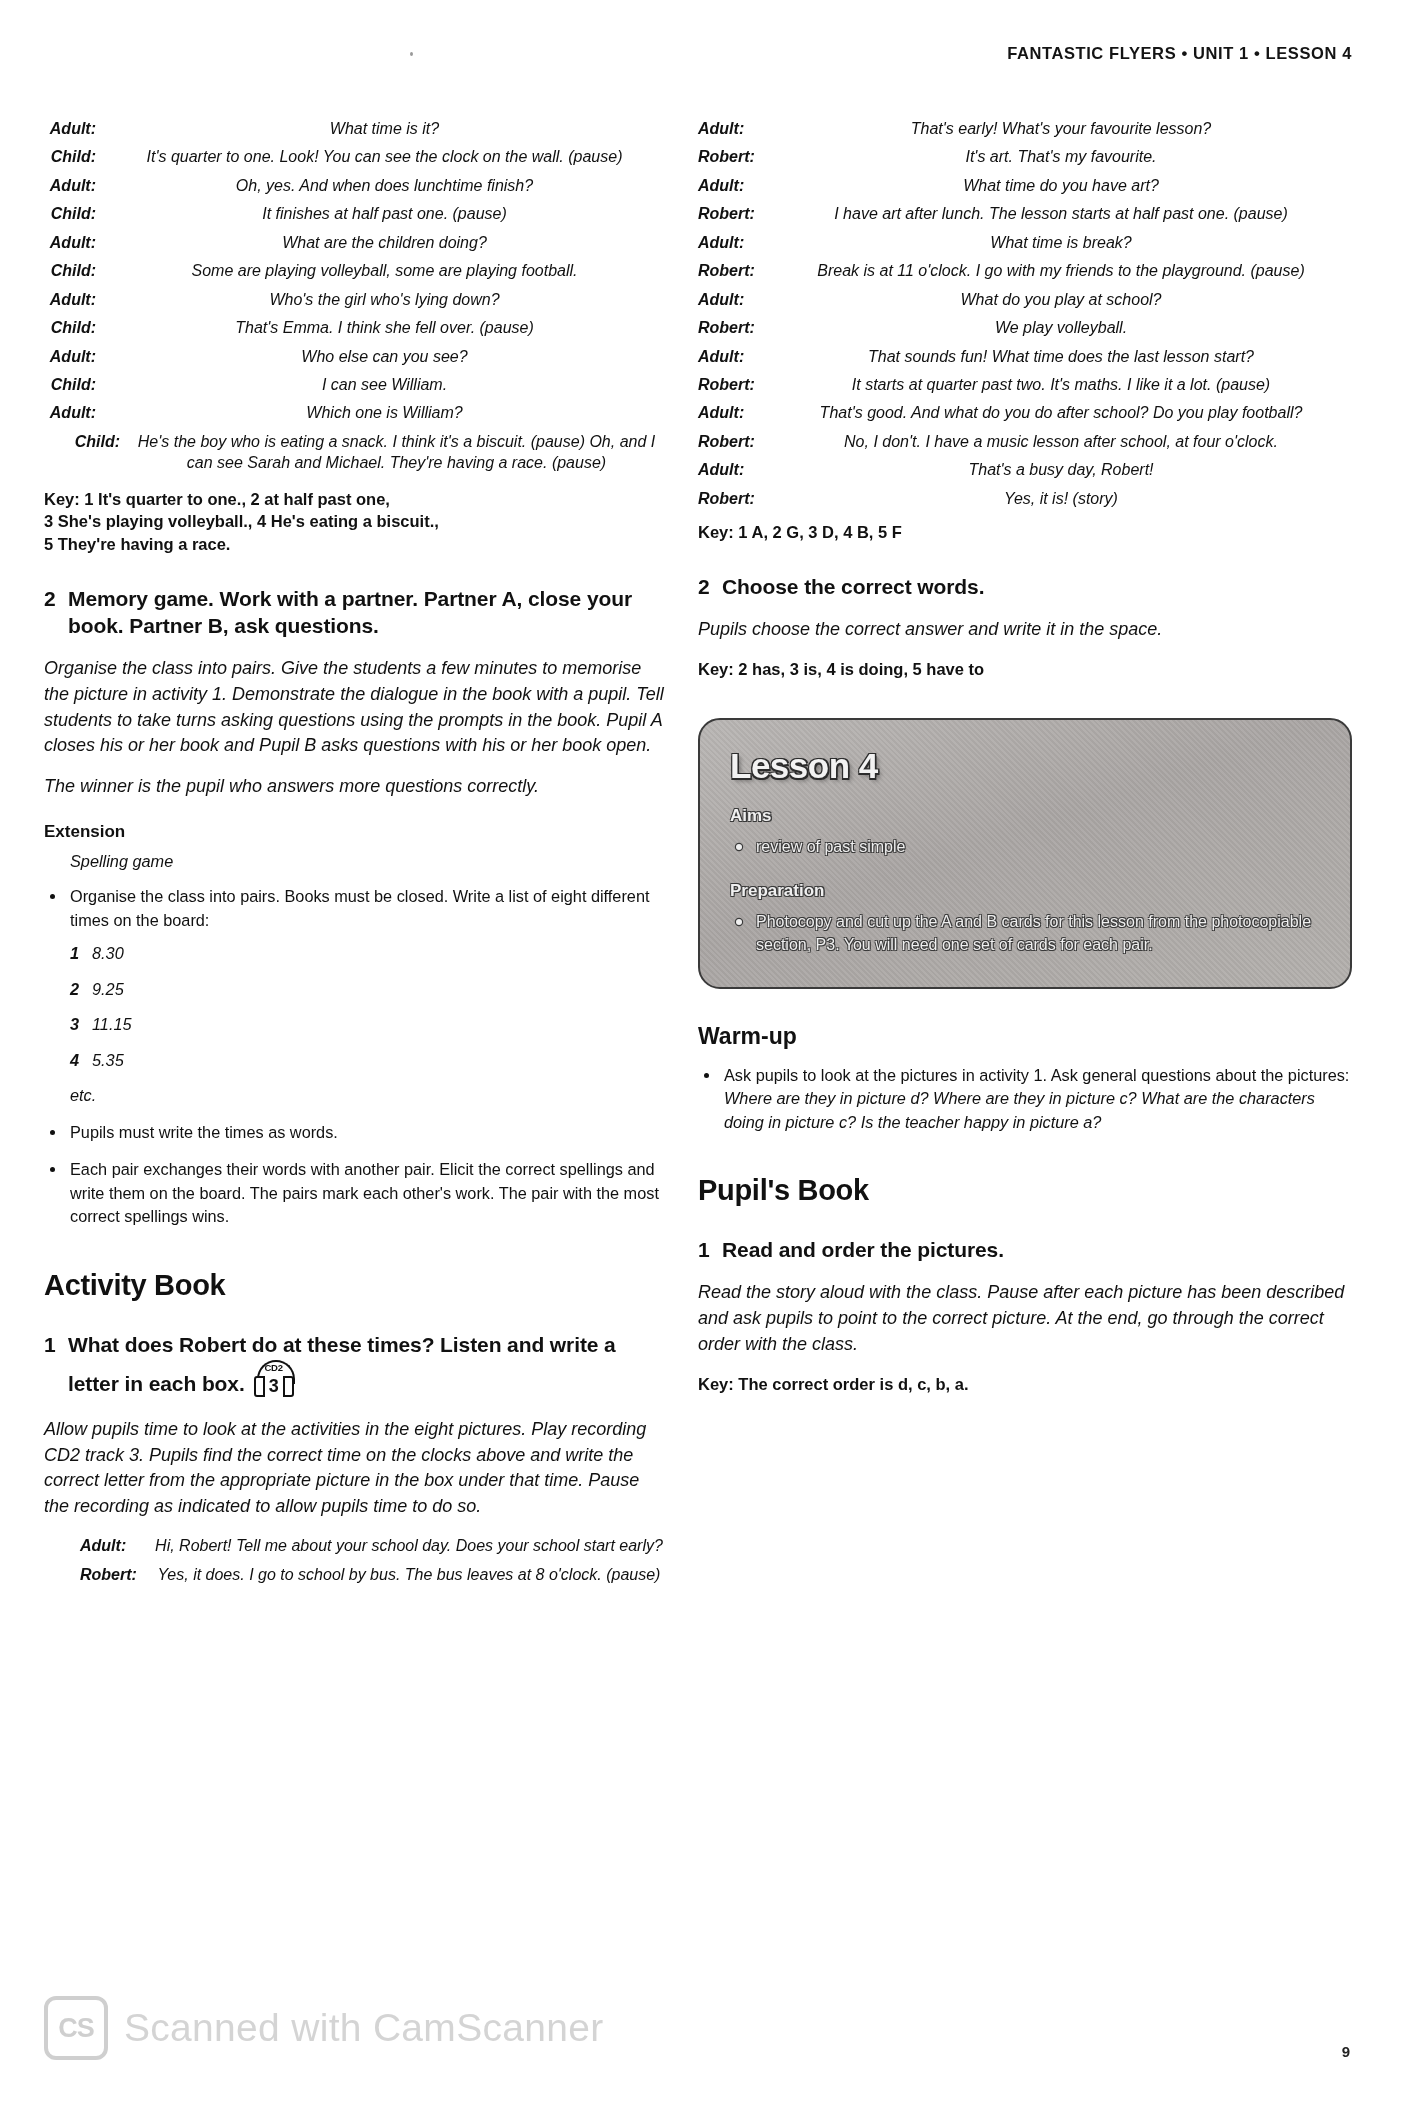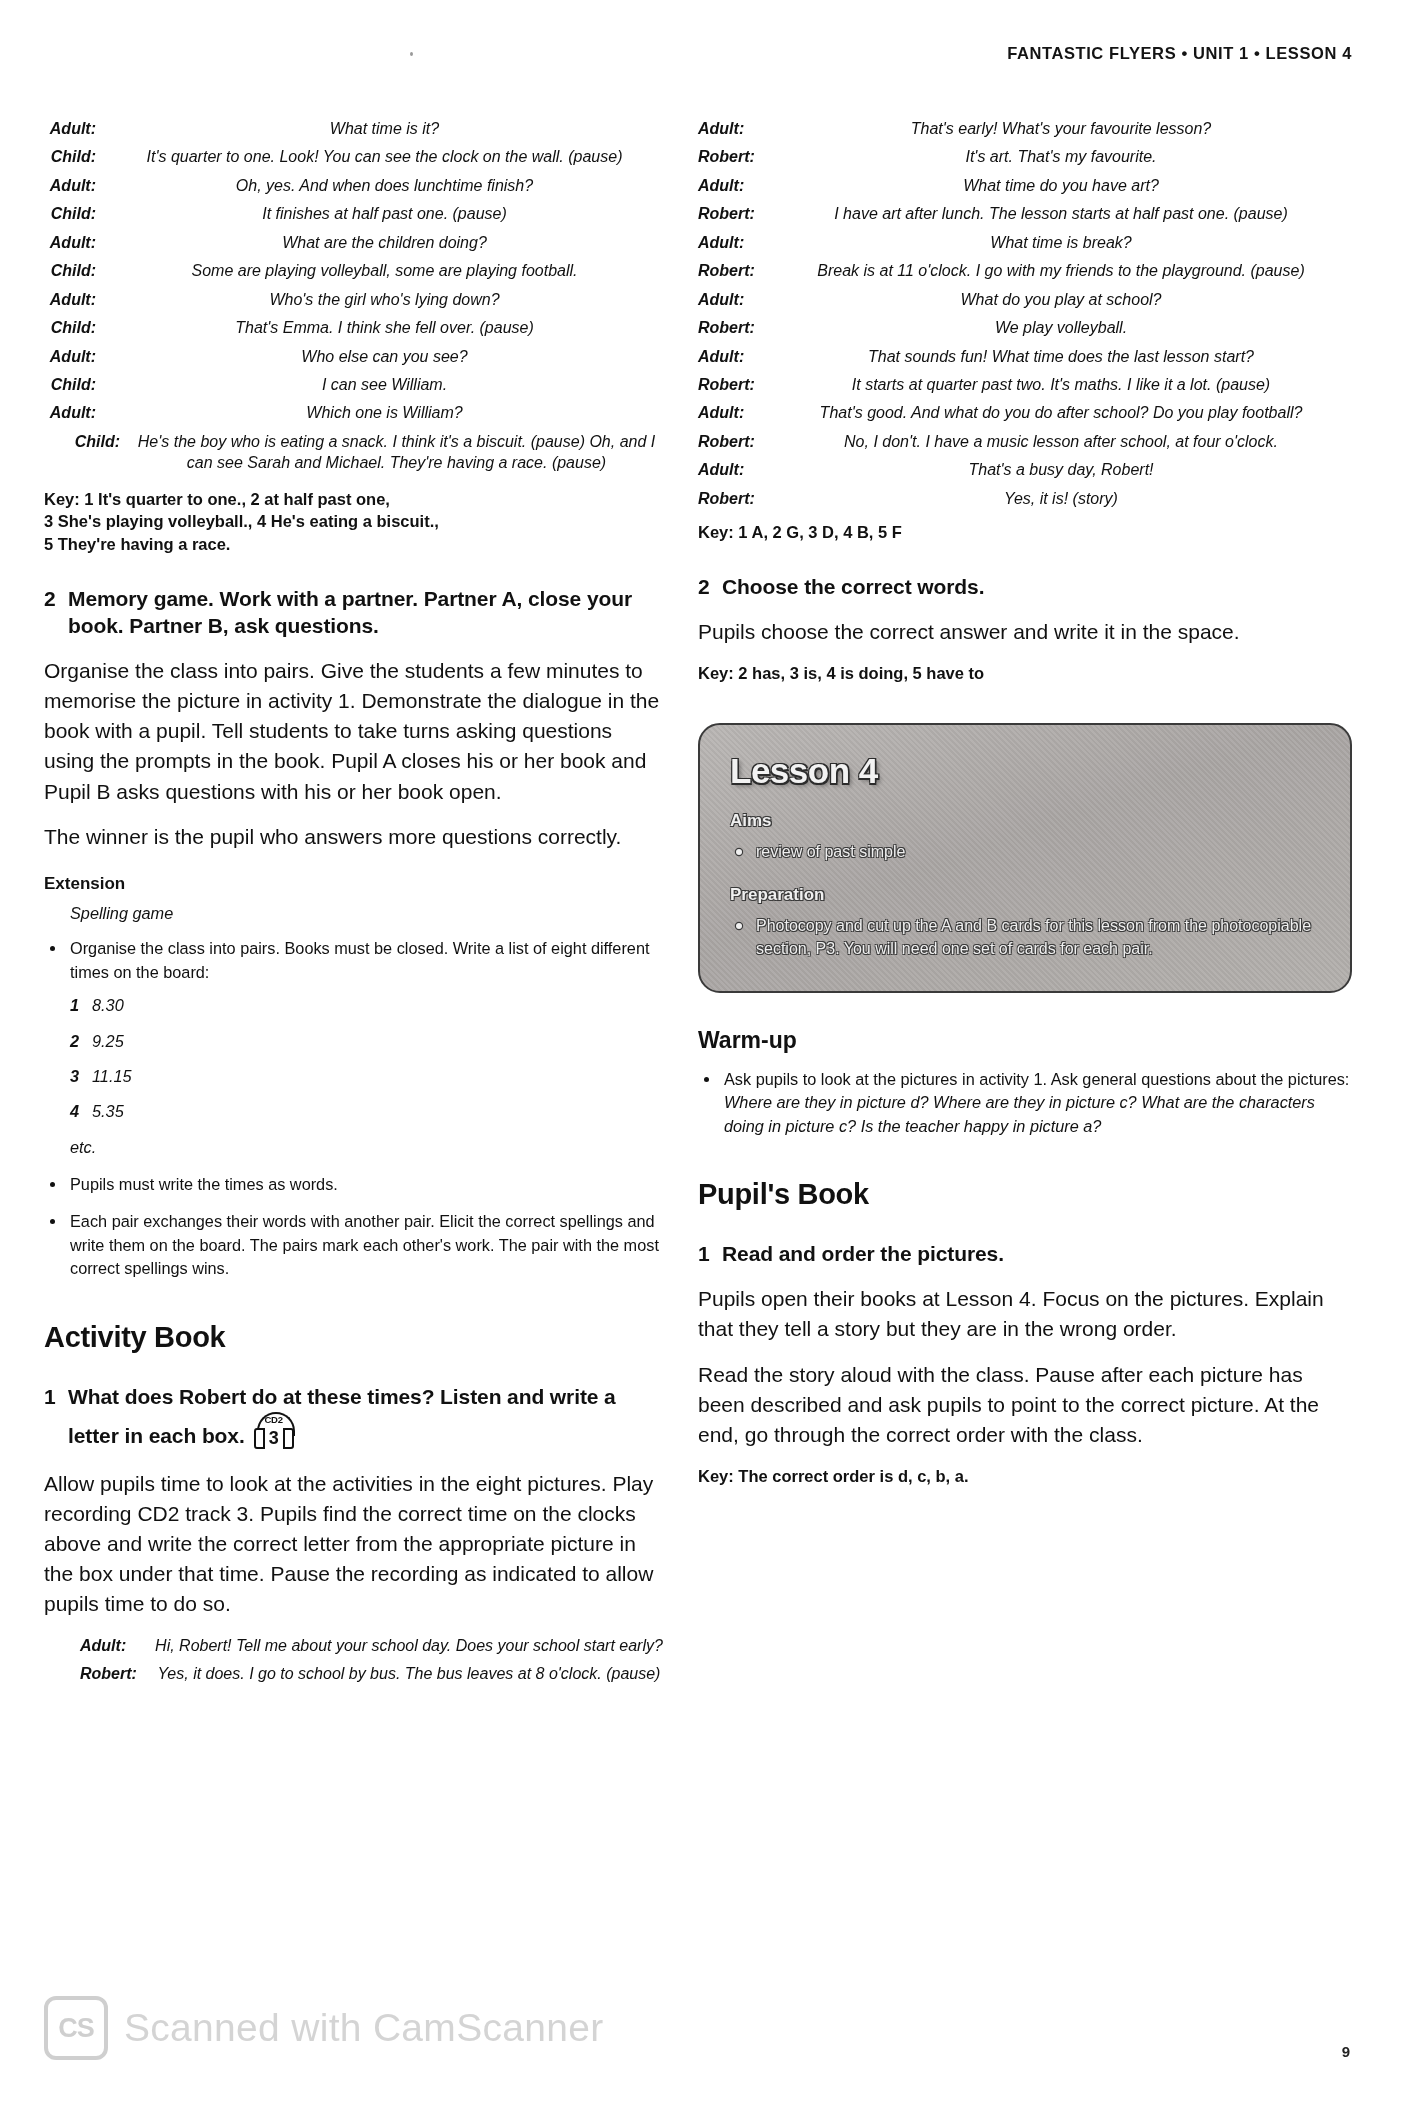--- a/index.html
+++ b/index.html
@@ -141,23 +141,24 @@
     margin: 22px 0 10px 0;
   }
   h3.warmup {
     font-size: 23px;
     font-weight: bold;
     margin: 34px 0 14px 0;
   }
 
   
   p.body {
-    font-size: 21px;
+    font-size: 18px;
     line-height: 1.44;
     margin: 0 0 15px 0;
+    font-style: italic;
   }
   p.body:last-child { margin-bottom: 0; }
 
   .it { font-style: italic; }
 
   
   ul.bullets {
     list-style: none;
     margin: 0;
     padding: 0;
@@ -585,21 +586,20 @@
           <span class="it">Where are they in picture d? Where are they in picture c? What are the characters doing in picture c? Is the teacher happy in picture a?</span>
         </li>
       </ul>
 
       <h1 class="section">Pupil's Book</h1>
 
       <h2 class="activity">
         <span class="num">1</span>
         <span class="ttl">Read and order the pictures.</span>
       </h2>
-      <p class="body">Pupils open their books at Lesson 4. Focus on the pictures. Explain that they tell a story but they are in the wrong order.</p>
       <p class="body">Read the story aloud with the class. Pause after each picture has been described and ask pupils to point to the correct picture. At the end, go through the correct order with the class.</p>
       <div class="key key-tight">Key: The correct order is d, c, b, a.</div>
 
     </div>
   </div>
 
   <div class="watermark">
     <div class="cs-box">CS</div>
     <div class="cs-text">Scanned with CamScanner</div>
   </div>

